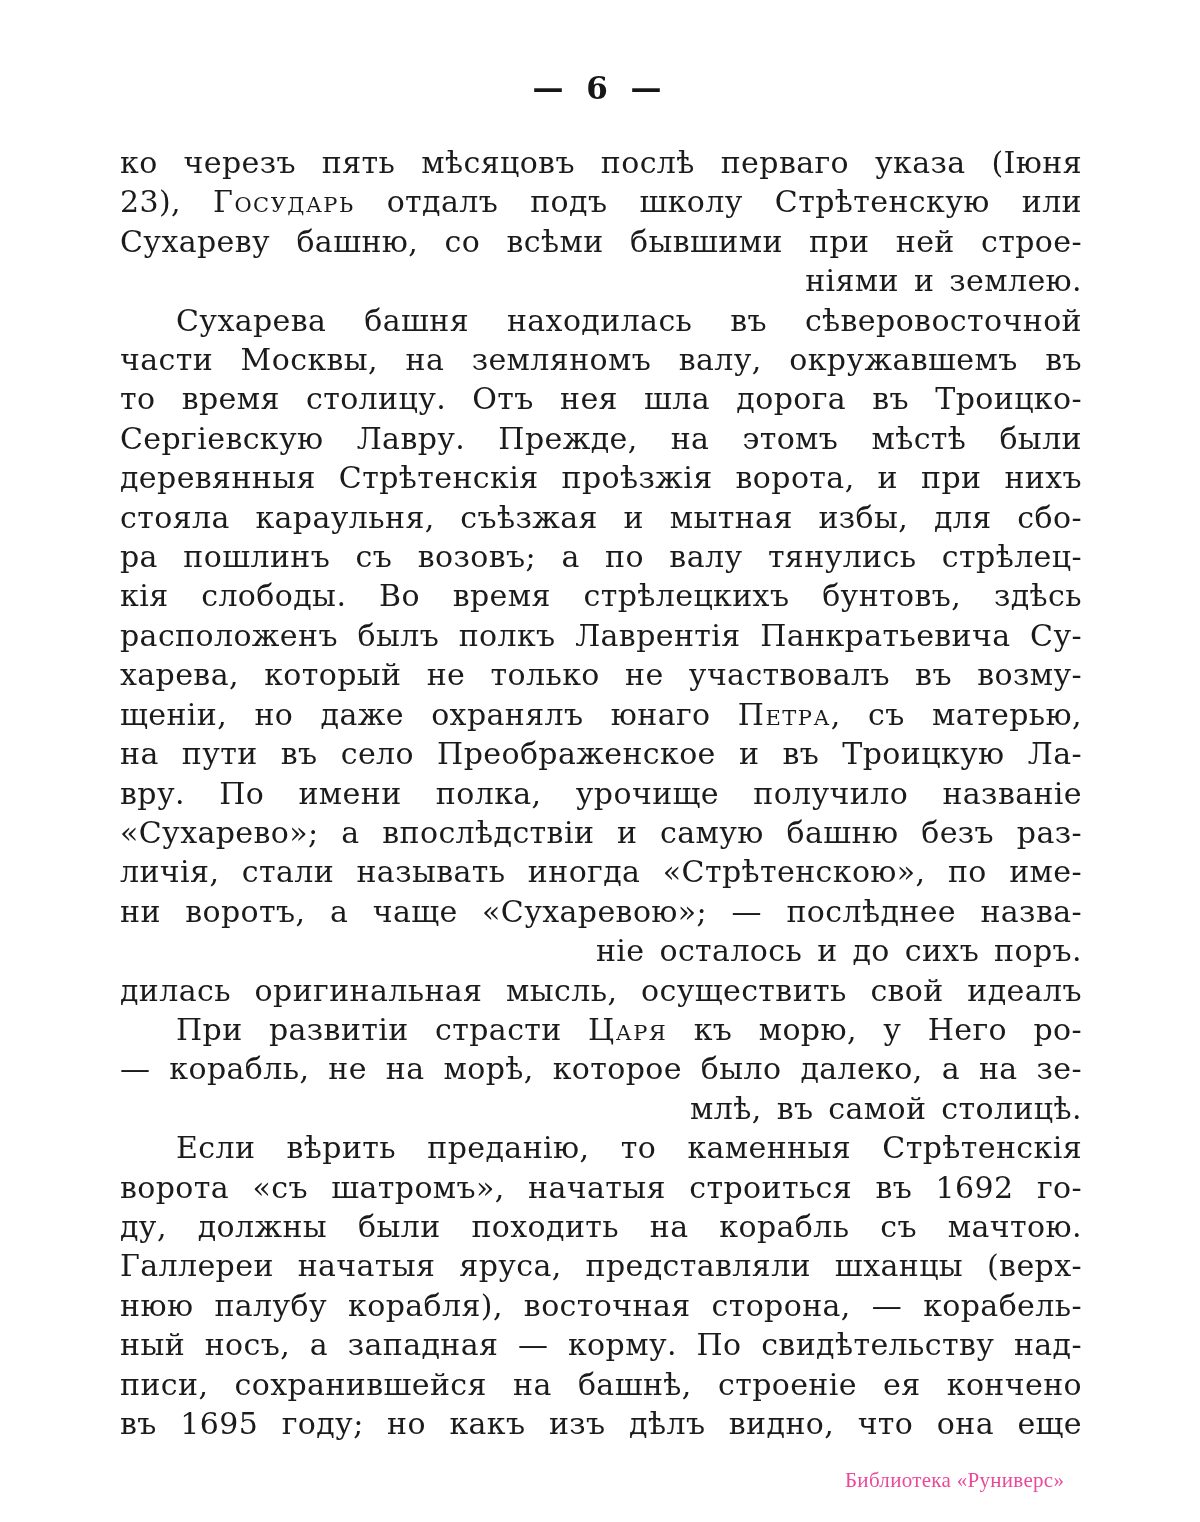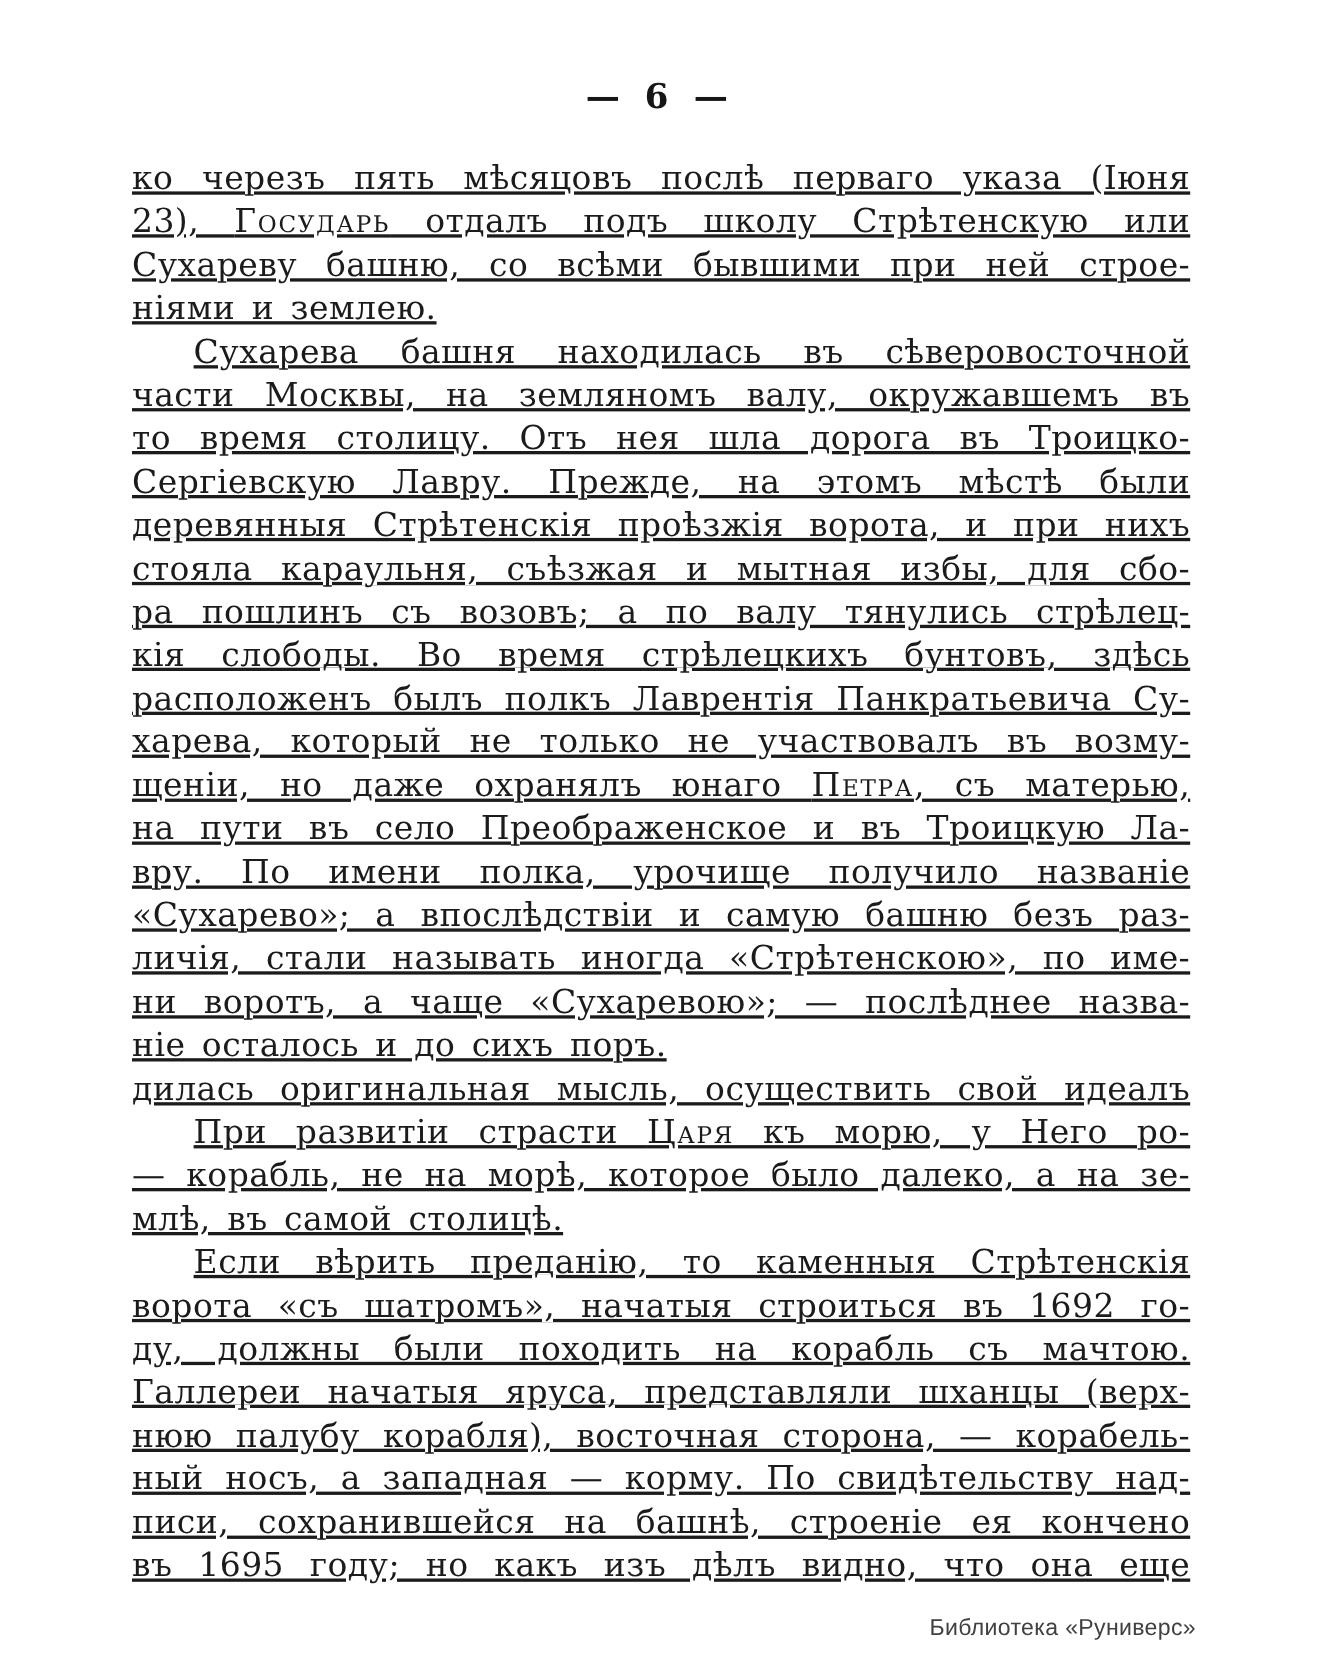--- a/index.html
+++ b/index.html
@@ -34,45 +34,44 @@
   .text-block {
     position: absolute;
     left: 120px;
     top: 143px;
     width: 962px;
     font-size: 30px;
     line-height: 39.4px;
     letter-spacing: 0.4px;
     word-spacing: 5px;
     color: #1b1b1b;
-    text-decoration: underline;
   }
   .text-block .line {
     white-space: normal;
-    text-align: left;
+    text-align: right;
   }
   .text-block .line.just {
     text-align: justify;
     text-align-last: justify;
   }
   .text-block .line.indent {
     text-indent: 56px;
   }
   .sc {
     font-variant: small-caps;
     letter-spacing: 1.5px;
     margin-top: 12px;
   }
   .watermark {
     position: absolute;
     left: 845px;
     top: 1468px;
-    font-family: Liberation Sans, sans-serif;
+    font-family: Liberation Serif, serif;
     font-size: 21px;
-    color: #404040;
+    color: #ec4899;
     letter-spacing: 0.3px;
   }
 </style>
 </head>
 <body>
 
 <div class="page">
 
   <div class="page-number">— 6 —</div>
 

